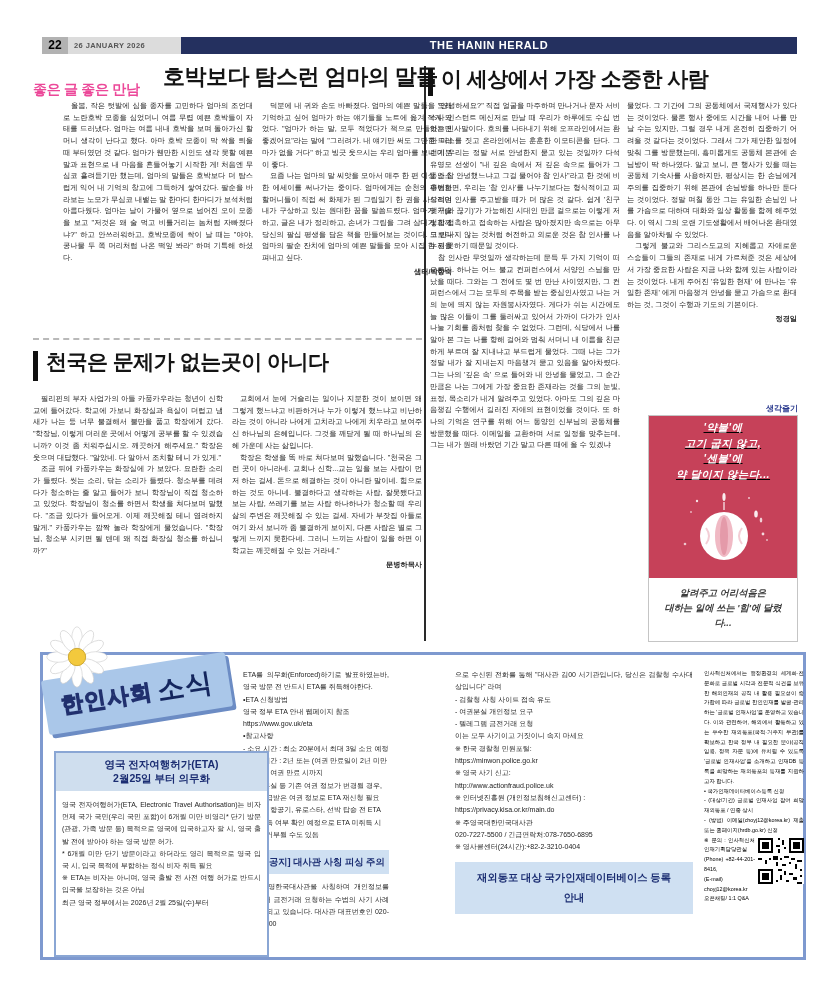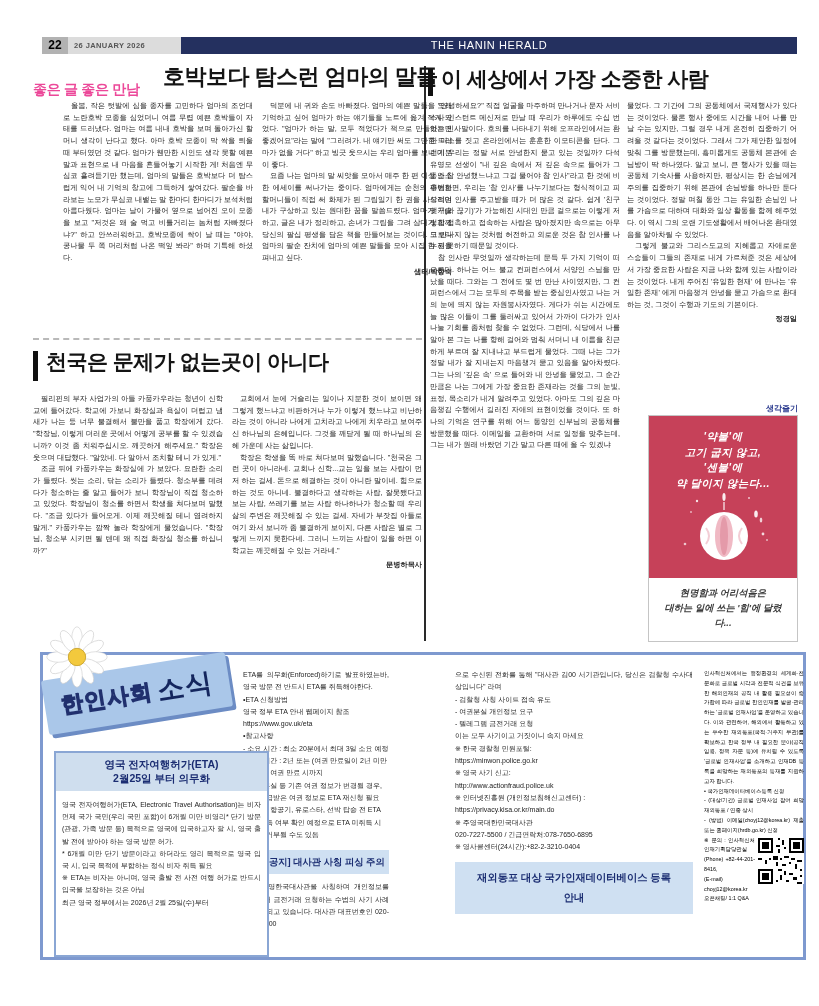--- a/index.html
+++ b/index.html
@@ -6,36 +6,36 @@
   body{width:819px;height:1006px;position:relative;background:#ffffff;overflow:hidden;
        font-family:"Liberation Sans","DejaVu Sans",sans-serif;}
   .abs{position:absolute;}
   
   .hdr-gray{left:42px;top:37px;width:139px;height:17px;background:#dcdcdc;}
   .hdr-pg{left:42px;top:37px;width:26px;height:17px;background:#b2b2b2;font-weight:bold;
           font-size:12px;line-height:17px;text-align:center;color:#000;}
   .hdr-date{left:74px;top:37px;height:17px;line-height:18px;font-size:7.5px;font-weight:bold;
             color:#555;letter-spacing:.4px;}
   .hdr-navy{left:181px;top:37px;width:616px;height:17px;background:#24305f;color:#fff;
-            text-align:center;font-size:11px;font-weight:normal;line-height:17px;letter-spacing:.6px;}
+            text-align:center;font-size:11px;font-weight:bold;line-height:17px;letter-spacing:.6px;}
   
   .vline{left:424px;top:66px;width:2px;height:575px;background:#2a2a2a;}
   .bodycol{font-size:7.3px;line-height:11.7px;text-align:justify;color:#1c1c1c;}
   .para{margin:0;text-indent:8px;}
   .author{text-align:right;font-weight:bold;font-size:7.2px;color:#222;margin-top:2px;}
   .alabel{font-size:14px;font-weight:800;color:#ec4899;letter-spacing:-.3px;margin-top:7px;}
   .atitle{font-size:22px;font-weight:800;color:#141414;letter-spacing:-.5px;white-space:nowrap;}
   .titlebar{width:5px;background:#101010;}
   .dash{border-top:2px dashed #b9b9b9;height:0;}
   .flexrow{display:flex;gap:9px;}
   .c190{width:190px;}
   
   .card-label{left:648px;top:403px;width:150px;text-align:right;font-size:8px;font-weight:800;color:#2b3b8f;}
   .card{left:648px;top:415px;width:150px;border:1px solid #c5c5c5;background:#fff;box-sizing:border-box;}
-  .card-pink{background:#c64159;height:162px;padding:13px 10px 0;box-sizing:border-box;position:relative;}
+  .card-pink{background:#c64159;height:162px;padding:4px 10px 0;box-sizing:border-box;position:relative;text-decoration:underline;}
   .card-line{color:#fff;font-size:10.5px;font-weight:bold;font-style:italic;text-align:center;
              line-height:15.5px;letter-spacing:.5px;}
   .card-art{position:absolute;left:0;top:72px;width:150px;height:86px;}
   .card-white{padding:8px 8px 10px;font-size:9.3px;font-weight:bold;font-style:italic;color:#3c3c3c;
               line-height:15px;text-align:center;}
   
   .bigbox{left:40px;top:652px;width:766px;height:308px;border:3px solid #7e99cf;background:#fff;box-sizing:border-box;}
   .logo{left:34px;top:634px;width:204px;height:106px;z-index:3;}
   .ribbon{position:absolute;left:10px;top:32px;width:186px;height:55px;background:#aac7e9;
           transform:rotate(-9deg);border-radius:3px;box-shadow:3px 4px 0 #6c8cc4;
@@ -129,21 +129,21 @@
       <path d="M93 40 q-6 8 0 16" stroke="#f3cdd5" stroke-width="2" fill="none"></path>
       <ellipse cx="107" cy="26" rx="1.8" ry="3.6" fill="#ffffff" opacity=".9"></ellipse>
       <ellipse cx="112" cy="32" rx="1.3" ry="2.6" fill="#ffffff" opacity=".75"></ellipse>
       <circle cx="114" cy="46" r="1.4" fill="#ffffff" opacity=".8"></circle>
       <circle cx="118" cy="52" r="1" fill="#ffffff" opacity=".6"></circle>
       <circle cx="36" cy="56" r="1.3" fill="#ffffff" opacity=".7"></circle>
       <circle cx="42" cy="24" r="1" fill="#ffffff" opacity=".6"></circle>
     </svg>
   </div>
   <div class="card-white">
-    <div>현명함과 어리석음은</div>
+    <div>알려주고 어리석음은</div>
     <div>대하는 일에 쓰는 '힘'에 달렸다...</div>
   </div>
 </div>
 
 <div class="abs bigbox"></div>
 
 <div class="abs logo">
   <div class="ribbon">
     <span class="logo-t1">한인사회</span>
     <span class="logo-t2">소식</span>

